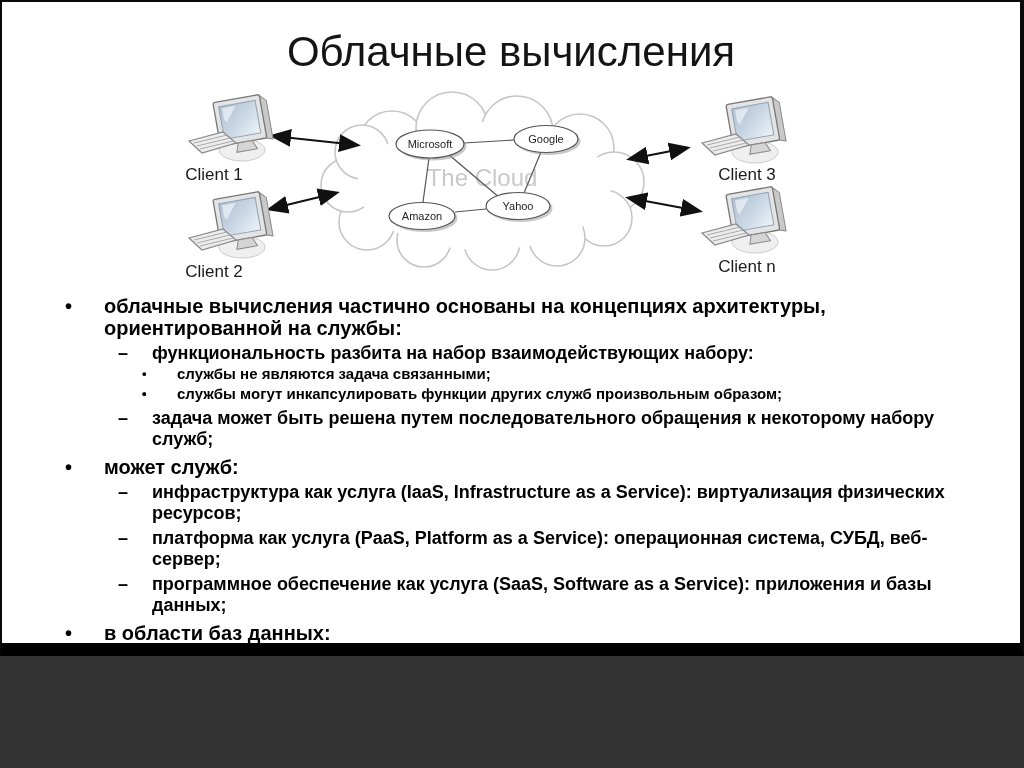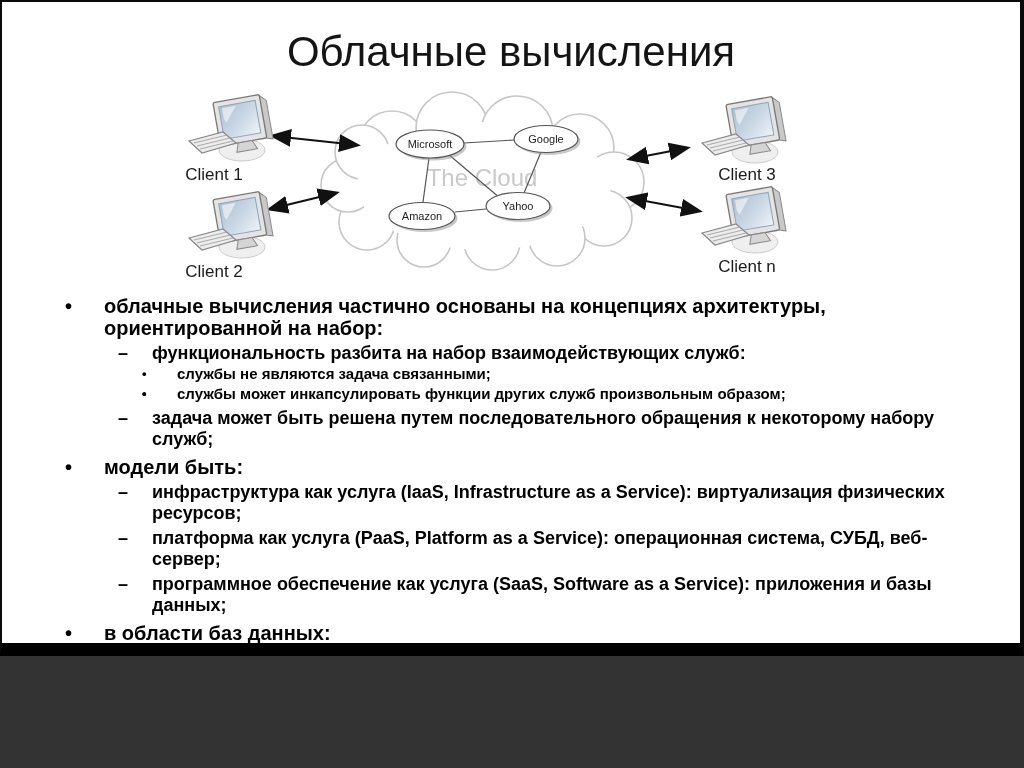--- a/index.html
+++ b/index.html
@@ -124,44 +124,44 @@
     <text x="62" y="90" text-anchor="middle" font-size="17" fill="#1a1a1a">Client 1</text>
     <text x="62" y="187" text-anchor="middle" font-size="17" fill="#1a1a1a">Client 2</text>
     <text x="595" y="90" text-anchor="middle" font-size="17" fill="#1a1a1a">Client 3</text>
     <text x="595" y="182" text-anchor="middle" font-size="17" fill="#1a1a1a">Client n</text>
   </svg>
 
   <div class="body">
 
     <div class="item l1 first">
       <span class="marker">•</span>
-      <span>облачные вычисления частично основаны на концепциях архитектуры, ориентированной на набор:</span>
+      <span>облачные вычисления частично основаны на концепциях архитектуры, ориентированной на службы:</span>
     </div>
     <div class="item l2">
       <span class="marker">–</span>
-      <span>функциональность разбита на набор взаимодействующих служб:</span>
+      <span>функциональность разбита на набор взаимодействующих набору:</span>
     </div>
     <div class="item l3">
       <span class="marker">•</span>
       <span>службы не являются задача связанными;</span>
     </div>
     <div class="item l3">
       <span class="marker">•</span>
     </div>
     <div class="item l3">
       <span class="marker">•</span>
-      <span>службы может инкапсулировать функции других служб произвольным образом;</span>
+      <span>службы могут инкапсулировать функции других служб произвольным образом;</span>
     </div>
     <div class="item l2">
       <span class="marker">–</span>
       <span>задача может быть решена путем последовательного обращения к некоторому набору служб;</span>
     </div>
     <div class="item l1">
       <span class="marker">•</span>
-      <span>модели быть:</span>
+      <span>может служб:</span>
     </div>
     <div class="item l2">
       <span class="marker">–</span>
       <span>инфраструктура как услуга (IaaS, Infrastructure as a Service): виртуализация физических ресурсов;</span>
     </div>
     <div class="item l2">
       <span class="marker">–</span>
       <span>платформа как услуга (PaaS, Platform as a Service): операционная система, СУБД, веб-сервер;</span>
     </div>
     <div class="item l2">

